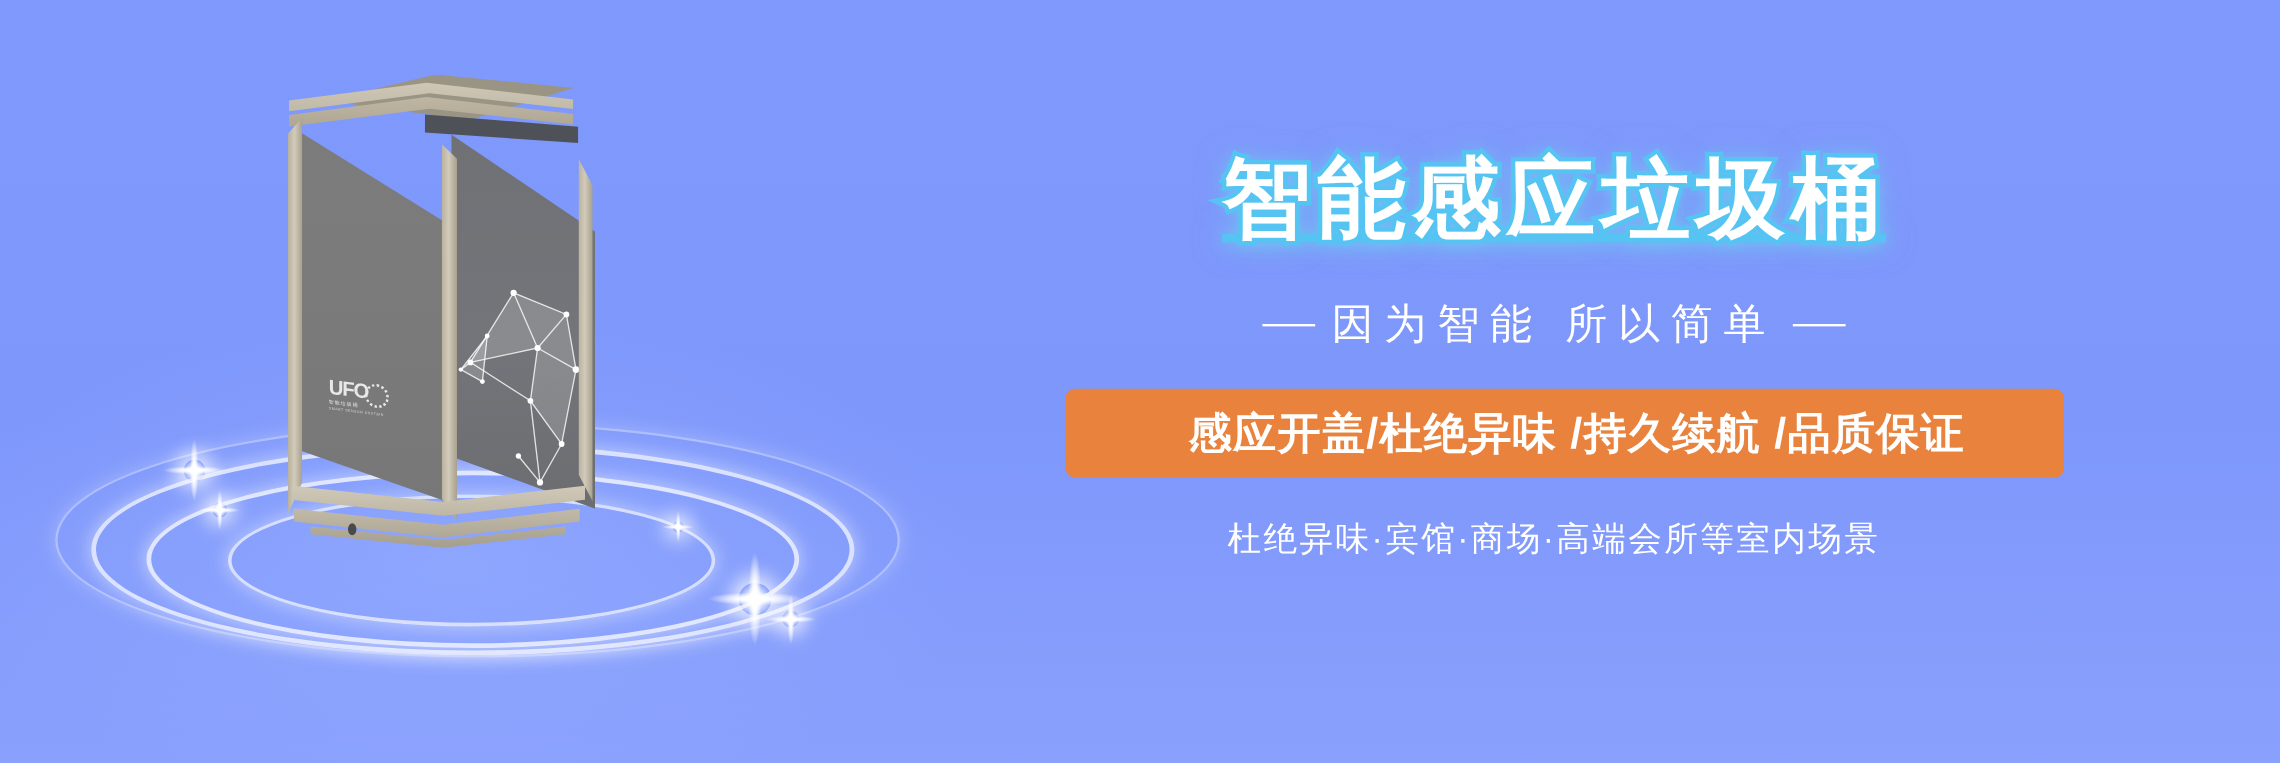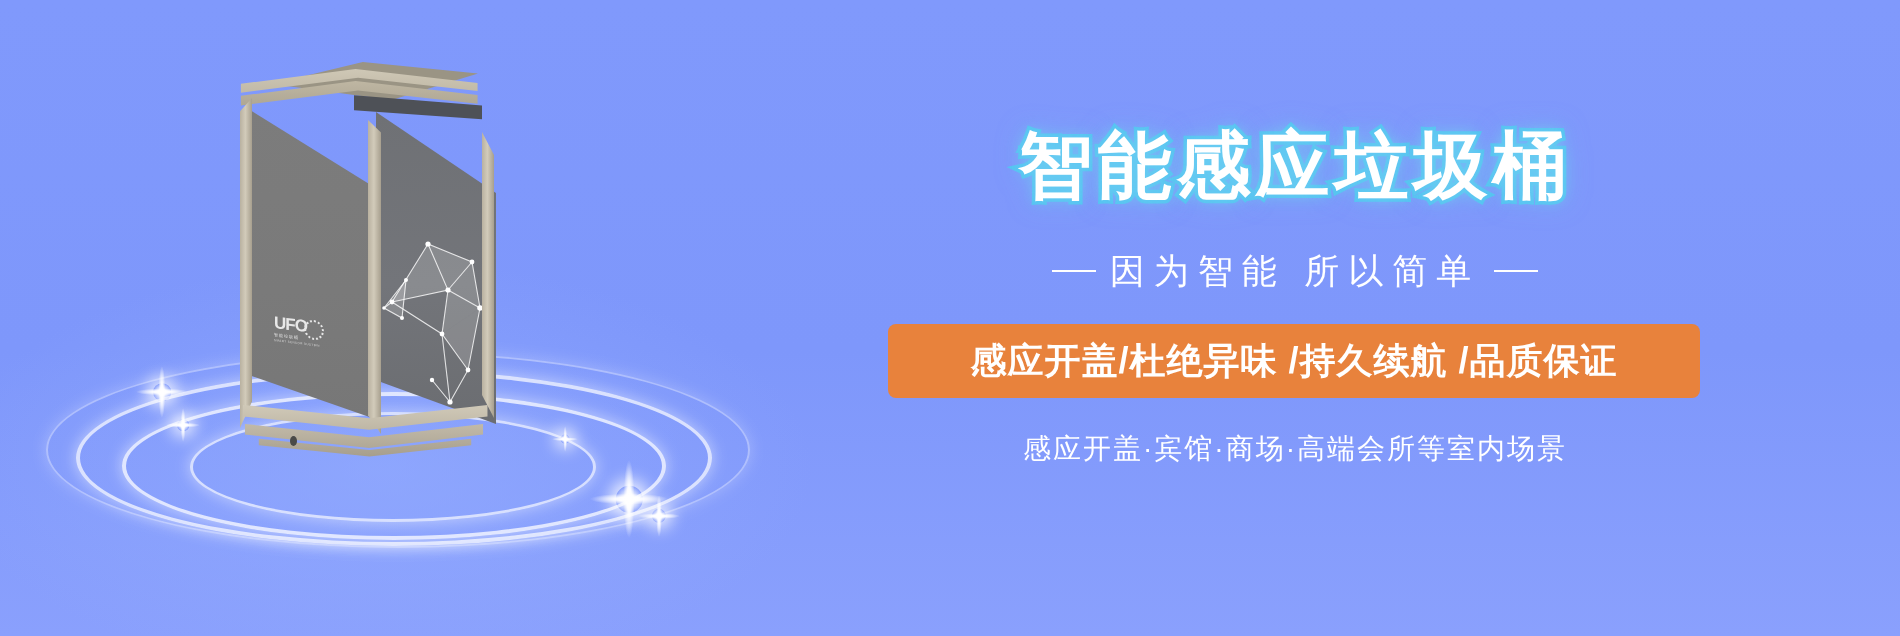--- a/index.html
+++ b/index.html
@@ -96,35 +96,36 @@
   
   #copy{position:absolute;left:880px;top:0;width:980px;height:636px;}
 
   #title{
     position:absolute;left:0;top:124px;width:830px;
     font-size:74px;font-weight:700;color:#ffffff;letter-spacing:5px;line-height:84px;
     text-align:center;
     -webkit-text-stroke:7px #55c4f2;
     paint-order:stroke fill;
     text-shadow:0 0 14px rgba(110,205,242,.9),0 0 26px rgba(110,205,242,.55);
+    text-decoration:underline;
   }
   #title .inner{position:relative;}
 
   #subtitle{
     position:absolute;left:0;top:254px;width:830px;text-align:center;
     color:#ffffff;font-size:35px;letter-spacing:9px;line-height:34px;font-weight:400;
     display:flex;align-items:center;justify-content:center;gap:14px;
   }
   #subtitle .rule{display:inline-block;width:44px;height:2px;background:#ffffff;flex:0 0 auto;}
   #subtitle .st-text{white-space:nowrap;}
 
   #promo{
     position:absolute;left:8px;top:324px;width:812px;height:74px;
     background:#e8823c;border-radius:8px;
-    display:flex;align-items:center;justify-content:center;
+    display:flex;align-items:center;justify-content:center;padding-left:20px;
   }
   #promo .ptext{
     color:#ffffff;font-size:36px;font-weight:700;letter-spacing:1px;white-space:nowrap;
   }
 
   #scenes{
     position:absolute;left:0;top:430px;width:830px;text-align:center;
     color:#ffffff;font-size:28px;letter-spacing:2px;font-weight:400;white-space:nowrap;
   }
 </style>
@@ -229,16 +230,16 @@
     <div id="subtitle">
       <span class="rule"></span>
       <span class="st-text">因为智能  所以简单</span>
       <span class="rule"></span>
     </div>
 
     <div id="promo">
       <span class="ptext">感应开盖/杜绝异味 /持久续航 /品质保证</span>
     </div>
 
-    <div id="scenes">感应开盖·宾馆·商场·高端会所等室内场景</div>
+    <div id="scenes">杜绝异味·宾馆·商场·高端会所等室内场景</div>
 
   </div>
 </div>
 
 </body></html>

